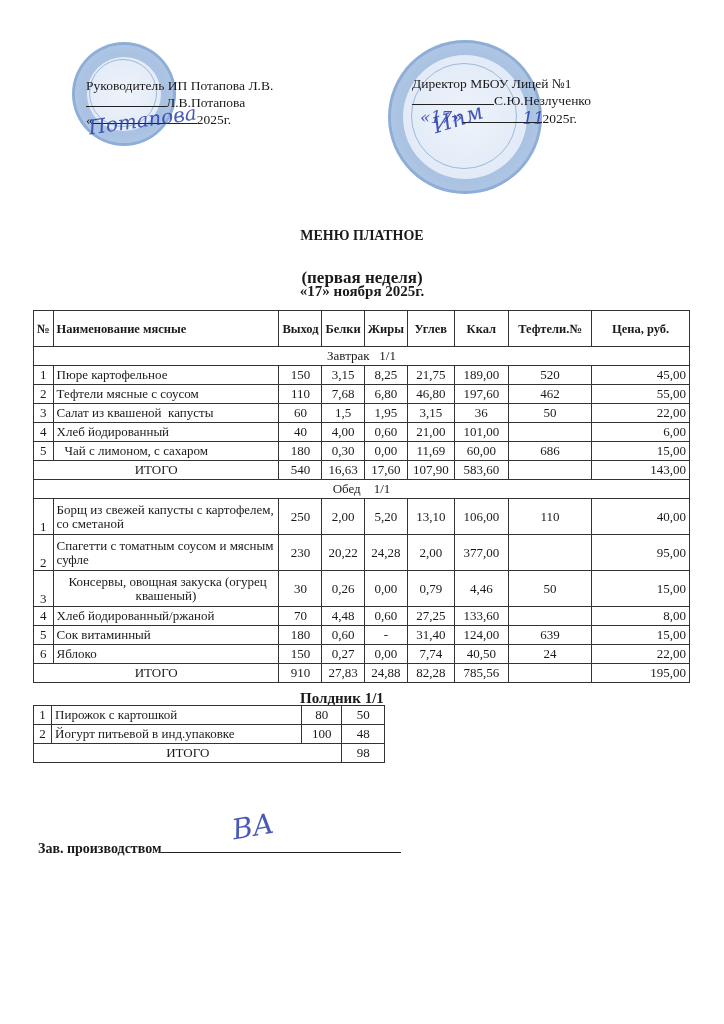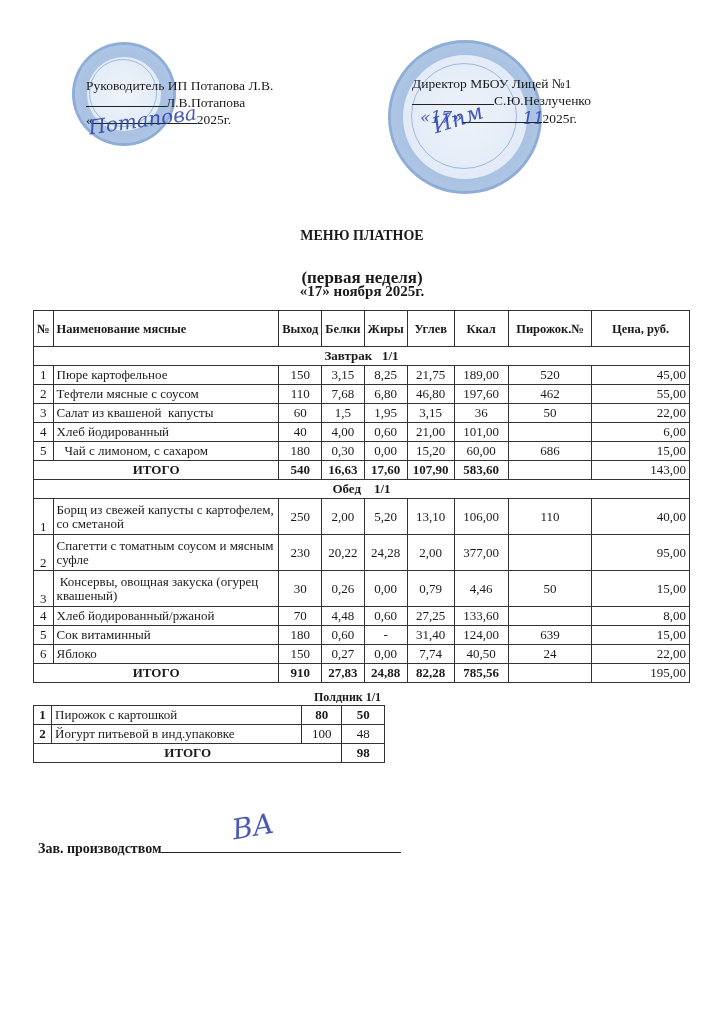--- a/index.html
+++ b/index.html
@@ -31,21 +31,21 @@
     position: absolute; border-collapse: collapse; font-size: 13px;
     font-family: "Liberation Serif", serif;
   }
   table.menu td, table.menu th {
     border: 1px solid #333; padding: 0 3px; line-height: 14px; height: 18px;
   }
   table.menu th { font-weight: bold; font-size: 12.5px; }
   .c { text-align: center; }
   .r { text-align: right; margin-top: 16px; }
   .l { text-align: left; }
-  .b { font-weight: bold; margin-top: 48px; }
+  .b { font-weight: normal; margin-top: 48px; }
   .num-cell { vertical-align: bottom; }
   .footer { position: absolute; left: 38px; top: 841px; font-size: 14px; font-weight: bold; }
   .footer .line { display: inline-block; width: 240px; border-bottom: 1px solid #222; vertical-align: baseline; }
 </style>
 </head>
 <body>
 
 <div class="stamp" style="left:72px; top:42px; width:98px; height:98px;">
   <div class="stamp-inner" style="left:14px; top:14px; width:66px; height:66px;"></div>
 </div>
@@ -87,21 +87,21 @@
   </colgroup>
   <thead>
     <tr style="height:36px;">
       <th class="c">№</th>
       <th class="l">Наименование мясные</th>
       <th class="c">Выход</th>
       <th class="c">Белки</th>
       <th class="c">Жиры</th>
       <th class="c">Углев</th>
       <th class="c">Ккал</th>
-      <th class="c">Пирожок.№</th>
+      <th class="c">Тефтели.№</th>
       <th class="c" style="padding:0 16px;">Цена, руб.</th>
     </tr>
   </thead>
   <tbody id="tbody">
       <tr>
         <td colspan="9" class="c b" style="white-space: pre;">Завтрак   1/1</td>
       </tr>
       <tr>
         <td class="c">1</td>
         <td class="l" style="white-space: pre-wrap;">Пюре картофельное</td>
@@ -145,21 +145,21 @@
         <td class="c">101,00</td>
         <td class="c"></td>
         <td class="r">6,00</td>
       </tr>
       <tr>
         <td class="c">5</td>
         <td class="l" style="white-space: pre-wrap; padding-left: 11px;">Чай с лимоном, с сахаром</td>
         <td class="c">180</td>
         <td class="c">0,30</td>
         <td class="c">0,00</td>
-        <td class="c">15,20</td>
+        <td class="c">11,69</td>
         <td class="c">60,00</td>
         <td class="c">686</td>
         <td class="r">15,00</td>
       </tr>
       <tr>
         <td colspan="2" class="c b">ИТОГО</td>
         <td class="c b">540</td>
         <td class="c b">16,63</td>
         <td class="c b">17,60</td>
         <td class="c b">107,90</td>
@@ -187,21 +187,21 @@
         <td class="c">230</td>
         <td class="c">20,22</td>
         <td class="c">24,28</td>
         <td class="c">2,00</td>
         <td class="c">377,00</td>
         <td class="c"></td>
         <td class="r">95,00</td>
       </tr>
       <tr style="height: 36px;">
         <td class="c num-cell">3</td>
-        <td class="l" style="white-space: pre-wrap;"> Консервы, овощная закуска (огурец квашеный)</td>
+        <td class="l" style="white-space: pre-wrap; text-align: center;"> Консервы, овощная закуска (огурец квашеный)</td>
         <td class="c">30</td>
         <td class="c">0,26</td>
         <td class="c">0,00</td>
         <td class="c">0,79</td>
         <td class="c">4,46</td>
         <td class="c">50</td>
         <td class="r">15,00</td>
       </tr>
       <tr>
         <td class="c">4</td>
@@ -242,21 +242,21 @@
         <td class="c b">27,83</td>
         <td class="c b">24,88</td>
         <td class="c b">82,28</td>
         <td class="c b">785,56</td>
         <td class="c b"></td>
         <td class="r">195,00</td>
       </tr>
     </tbody>
 </table>
 
-<div style="position:absolute; left:314px; top:690px; font-size:12px; font-weight:bold;">Полдник 1/1</div>
+<div style="position:absolute; left:300px; top:690px; font-size:15px; font-weight:bold;">Полдник 1/1</div>
 <table class="menu" style="left:33px; top:705px; width:352px;">
   <colgroup>
       <col style="width:17px">
       <col style="width:235px">
       <col style="width:38px">
       <col style="width:40px">
     </colgroup>
   <tbody>
     <tr>
       <td class="c b">1</td>

